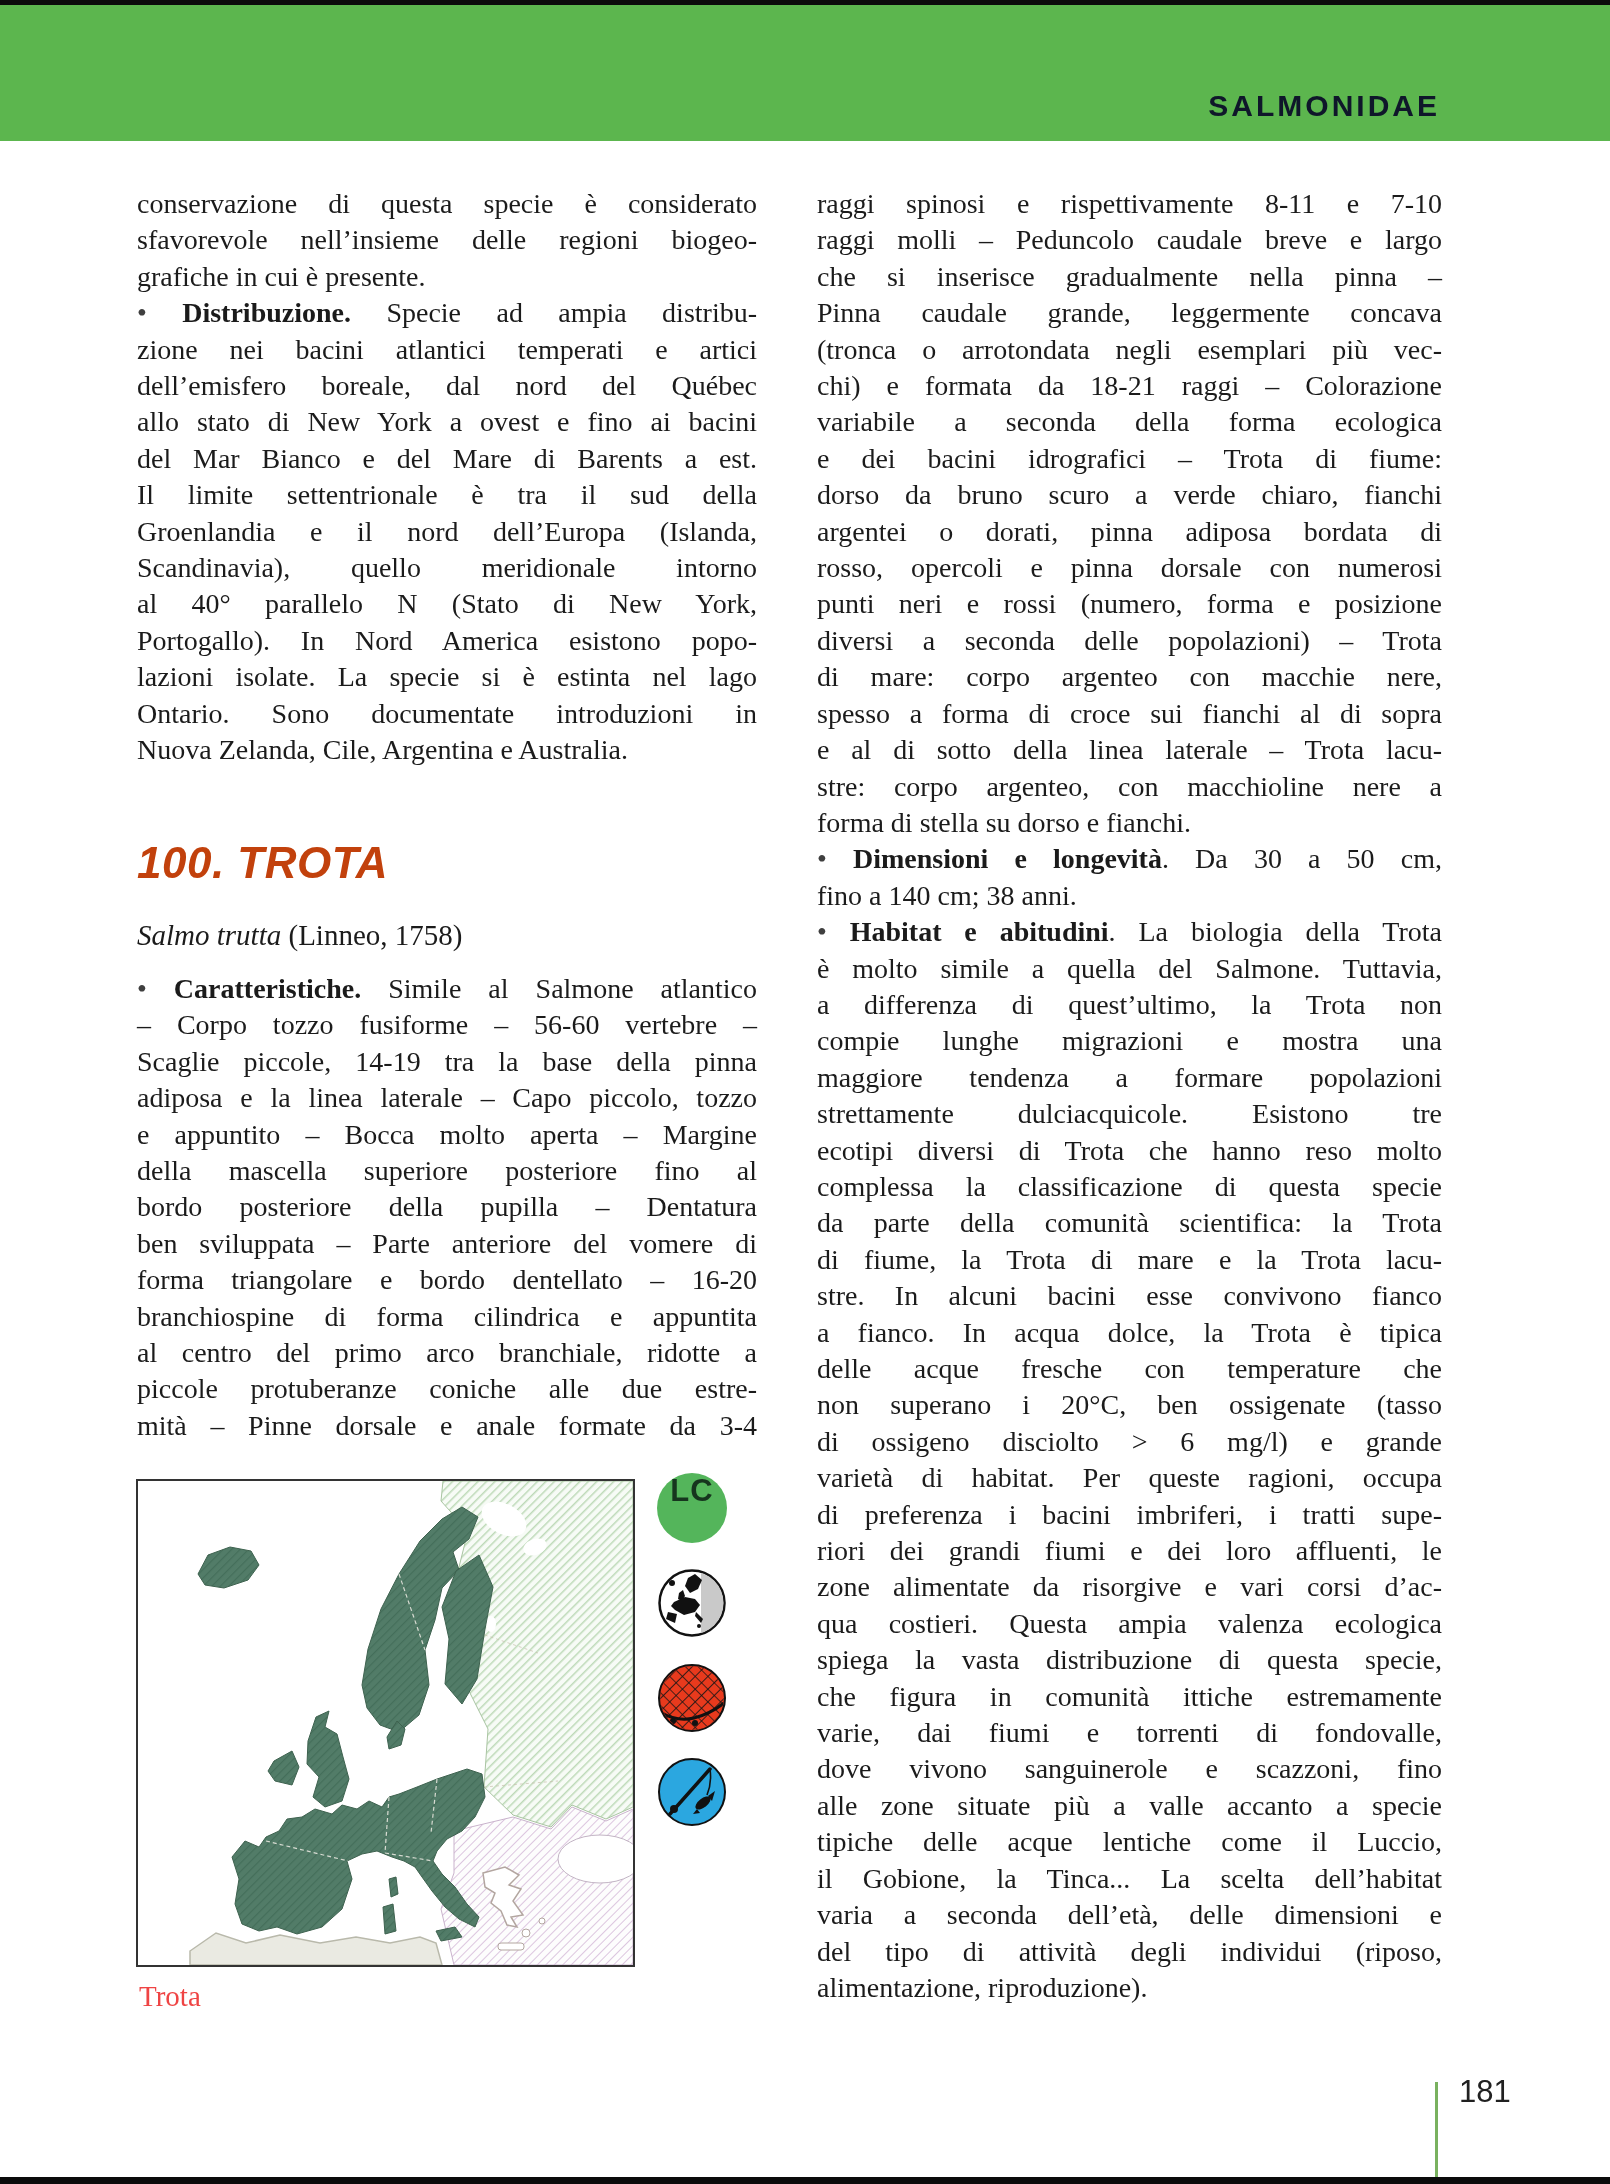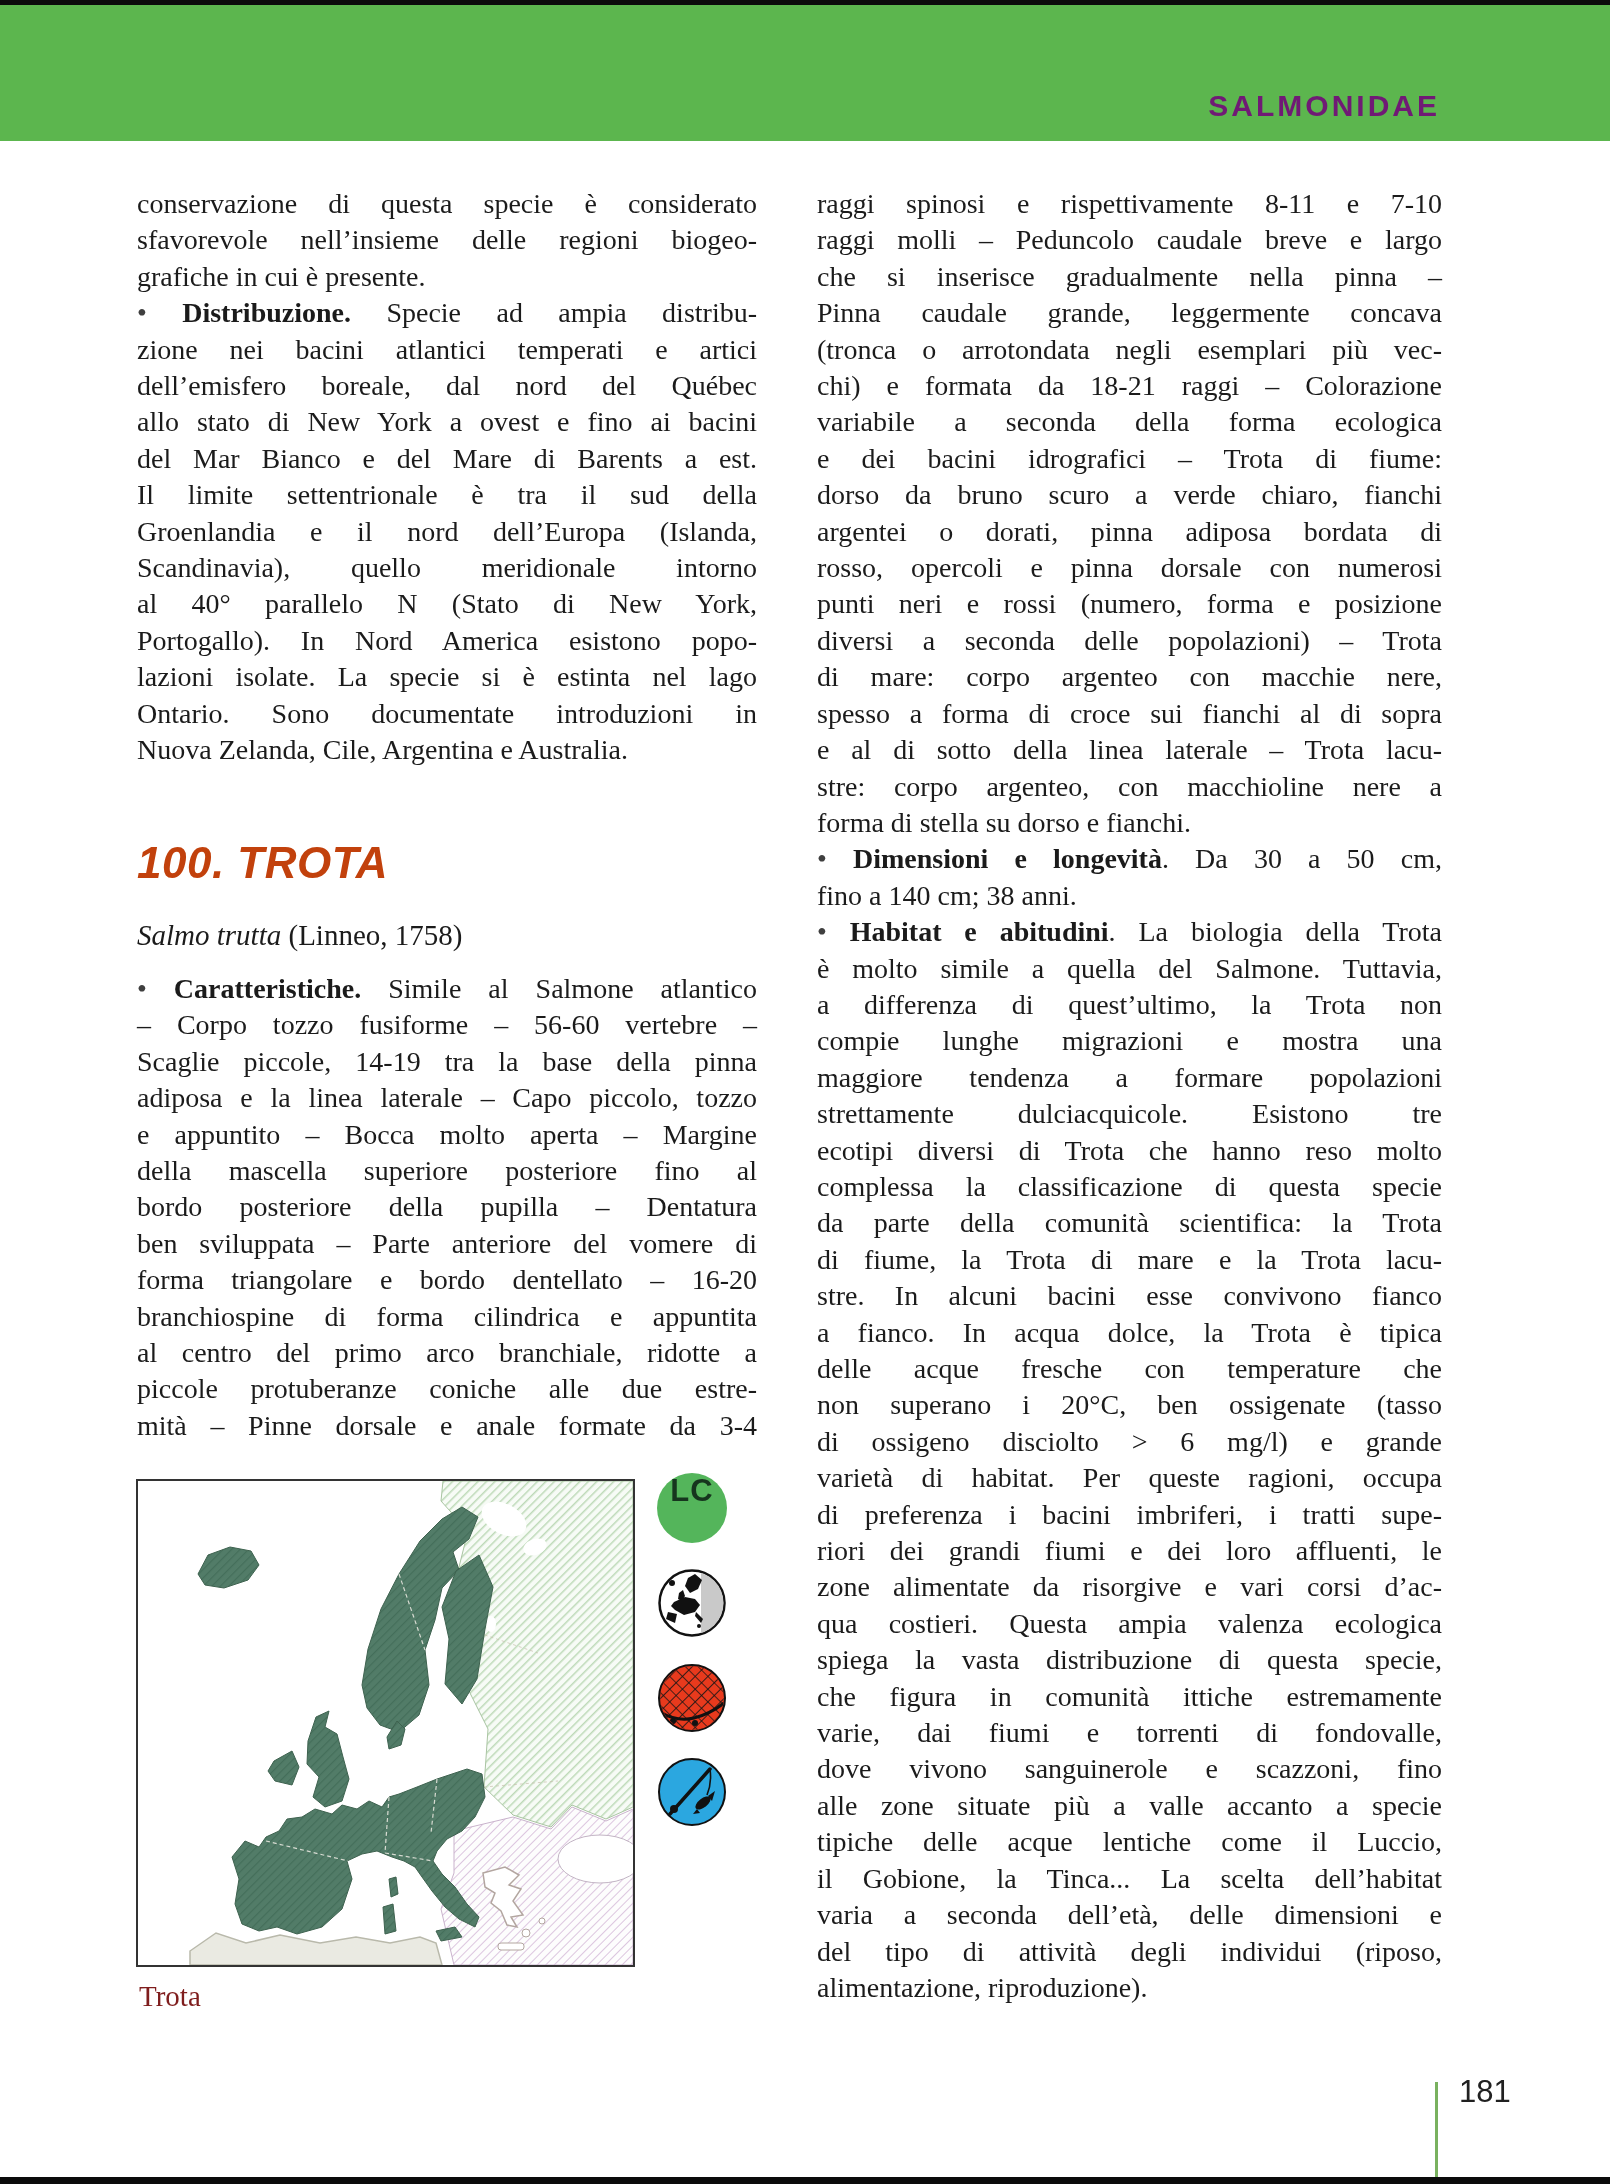--- a/index.html
+++ b/index.html
@@ -10,41 +10,41 @@
   .edge-top{position:absolute;top:0;left:0;right:0;height:5px;background:#0b0b0b;}
   .edge-bottom{position:absolute;bottom:0;left:0;right:0;height:7px;background:#0b0b0b;}
   .edge-left{position:absolute;top:0;left:0;width:4px;height:141px;background:#0b0b0b;}
   .bar{
     position:absolute;top:5px;left:0;right:0;height:136px;background:#5cb64e;
     display:flex;align-items:flex-end;justify-content:flex-end;
     padding:0 170px 18px 0;box-sizing:border-box;
   }
   .bar .title{
     font-family:"Liberation Sans", sans-serif;font-weight:bold;font-size:30px;
-    letter-spacing:3px;color:#701a75;
+    letter-spacing:3px;color:#0f172a;
   }
   .col{position:absolute;top:186px;font-size:28px;line-height:36.4px;}
   .col-left{left:137px;width:620px;}
   .col-right{left:817px;width:625px;}
   .line{text-align:justify;text-align-last:justify;}
   .line.end{text-align-last:left;}
   .line .b{font-weight:bold;}
   .line .i{font-style:italic;}
   .line .bullet{color:#3f3f3f;}
   .line.h1{
     font-family:"Liberation Sans", sans-serif;font-weight:bold;font-size:44px;
     line-height:44px;letter-spacing:0.5px;margin-top:72px;text-align-last:left;color:#c2410c;font-style:italic;
   }
   .line.sp{font-size:29px;text-align-last:left;margin-top:32px;}
   .map{
     position:absolute;left:136px;top:1479px;width:499px;height:488px;
     border:2px solid #333;box-sizing:border-box;background:#ffffff;
   }
   .map svg{display:block;width:100%;height:100%;}
-  .caption{position:absolute;left:139px;top:1980px;font-size:29px;color:#7f1d1d;}
+  .caption{position:absolute;left:139px;top:1980px;font-size:29px;color:#ef4444;}
   .badge{position:absolute;left:657px;width:70px;height:70px;border-radius:50%;}
   .badge svg{display:block;width:70px;height:70px;}
   #lc{
     top:1473px;background:#54b55b;display:flex;align-items:flex-start;justify-content:center;
     font-family:"Liberation Sans", sans-serif;font-weight:bold;font-size:31px;
     color:#16351e;letter-spacing:1px;
   }
   #globe{top:1568px;}
   #net{top:1663px;}
   #rod{top:1757px;}

